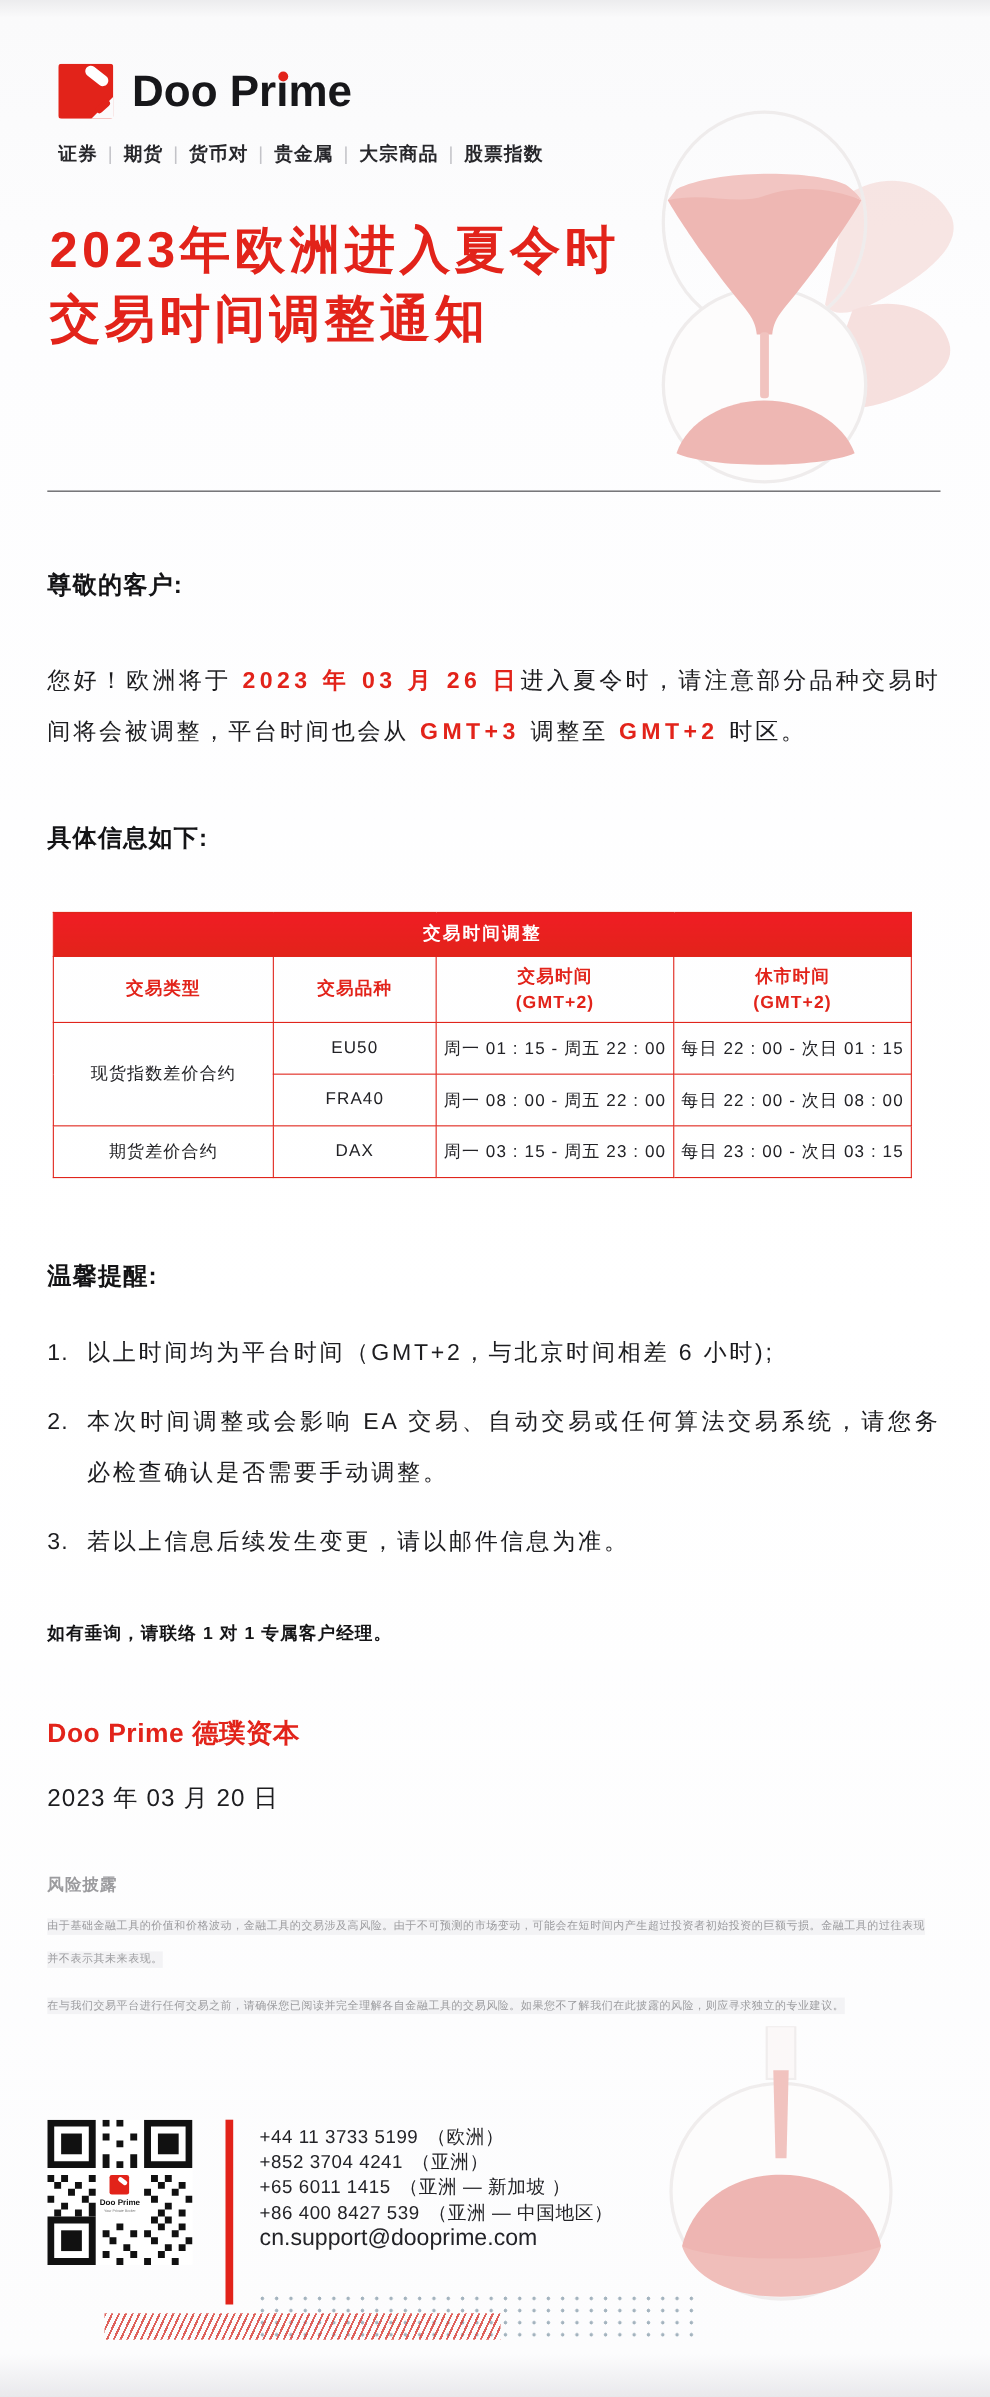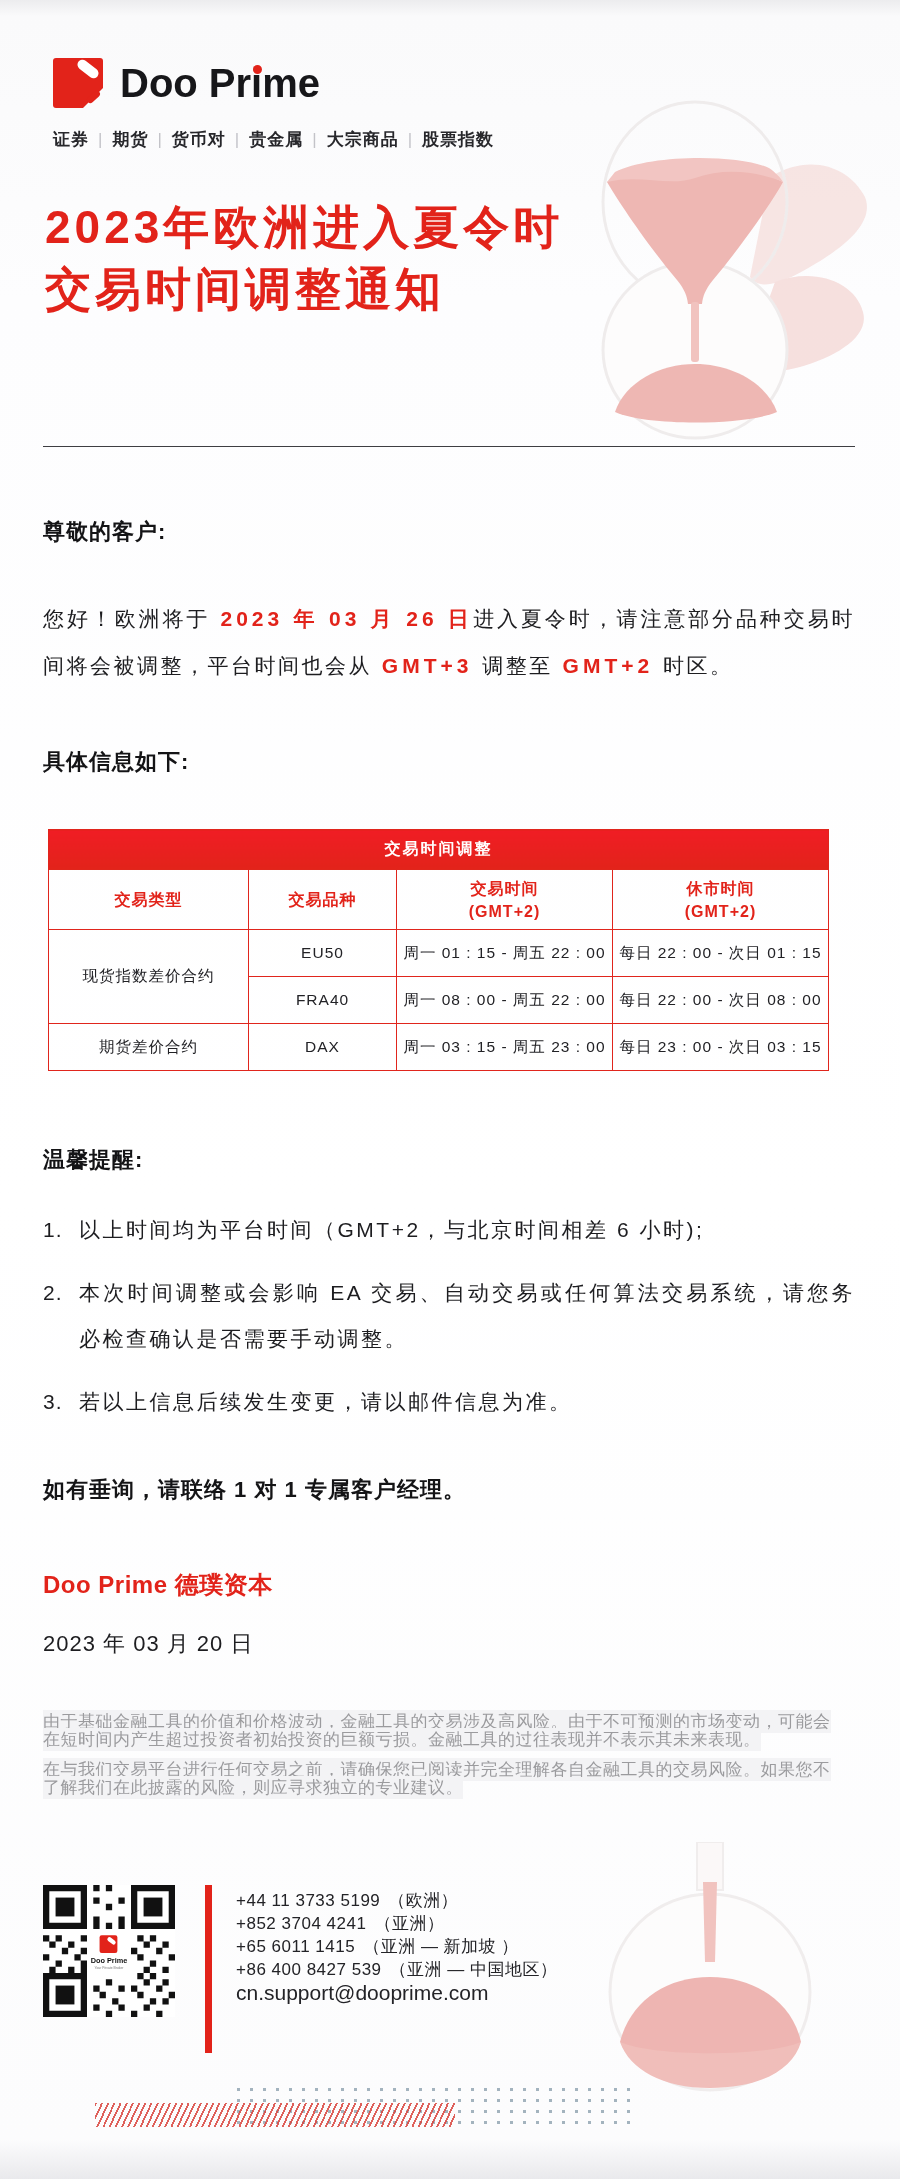--- a/index.html
+++ b/index.html
@@ -39,28 +39,28 @@
   table.tt td{ height:47px; font-size:15.5px; color:#222226; letter-spacing:1px; }
   .w1{width:200px;} .w2{width:148px;} .w3{width:216px;} .w4{width:216px;}
 
   
   .reminder-h{ margin-top:74px; font-size:22px; font-weight:700; color:#141416; letter-spacing:1px; }
   .r-list{ margin-top:32px; }
   .r-item{ display:flex; margin-bottom:17px; font-size:21px; line-height:46px; color:#1d1d20; }
   .r-item .num{ flex:0 0 36px; letter-spacing:1px; }
   .r-item .txt{ flex:1; letter-spacing:2.5px; text-align:justify; }
 
-  .contact-note{ margin-top:50px; font-size:22px; font-weight:700; color:#141416; letter-spacing:1px; }
+  .contact-note{ margin-top:50px; font-size:16px; font-weight:700; color:#141416; letter-spacing:1px; }
   .company{ margin-top:64px; font-size:24px; font-weight:700; color:#e2231a; letter-spacing:0.5px; }
   .sign-date{ margin-top:28px; font-size:22px; color:#1d1d20; letter-spacing:1px; }
 
   
   .risk{ margin-top:54px; }
   .risk-h{ font-size:15px; font-weight:700; color:#9b9b9e; letter-spacing:1px; margin-bottom:14px; }
-  .risk p{ font-size:17px; line-height:18px; color:#9b9b9e; letter-spacing:0.5px; margin-bottom:12px; max-width:800px; }
+  .risk p{ font-size:10px; line-height:30px; color:#9b9b9e; letter-spacing:0.5px; margin-bottom:12px; max-width:800px; }
   .risk p span{ background:#f3f3f5; box-decoration-break:clone; -webkit-box-decoration-break:clone; padding:2px 0; }
 
   
   .footer{ margin-top:88px; display:flex; align-items:stretch; }
   .qr{ width:132px; height:132px; background:#ffffff; }
   .v-bar{ width:7px; background:#e2231a; margin:0 24px 0 30px; height:168px; align-self:center; }
   .contacts{ display:flex; flex-direction:column; height:168px; align-self:center; padding:4px 0; }
   .c-row{ font-size:17px; color:#232327; letter-spacing:0.5px; }
   .c-row .region{ margin-left:8px; }
   .email{ font-size:21px; color:#232327; text-decoration:none; }
@@ -201,20 +201,21 @@
         <span class="txt">若以上信息后续发生变更，请以邮件信息为准。</span>
       </div>
     </div>
 
     <div class="contact-note">如有垂询，请联络 1 对 1 专属客户经理。</div>
 
     <div class="company">Doo Prime 德璞资本</div>
     <div class="sign-date">2023 年 03 月 20 日</div>
 
     <div class="risk">
+      <div class="risk-h">风险披露</div>
       <p><span>由于基础金融工具的价值和价格波动，金融工具的交易涉及高风险。由于不可预测的市场变动，可能会在短时间内产生超过投资者初始投资的巨额亏损。金融工具的过往表现并不表示其未来表现。</span></p>
       <p><span>在与我们交易平台进行任何交易之前，请确保您已阅读并完全理解各自金融工具的交易风险。如果您不了解我们在此披露的风险，则应寻求独立的专业建议。</span></p>
     </div>
 
     <div class="footer">
       <svg class="qr" width="132" height="132" viewBox="0 0 126 126">
         <rect width="126" height="126" fill="#ffffff"></rect>
         <g fill="#111111">
           <path fill-rule="evenodd" d="M0,0h42v42H0z M6,6v30h30V6z"></path>
             <rect x="12" y="12" width="18" height="18"></rect>

